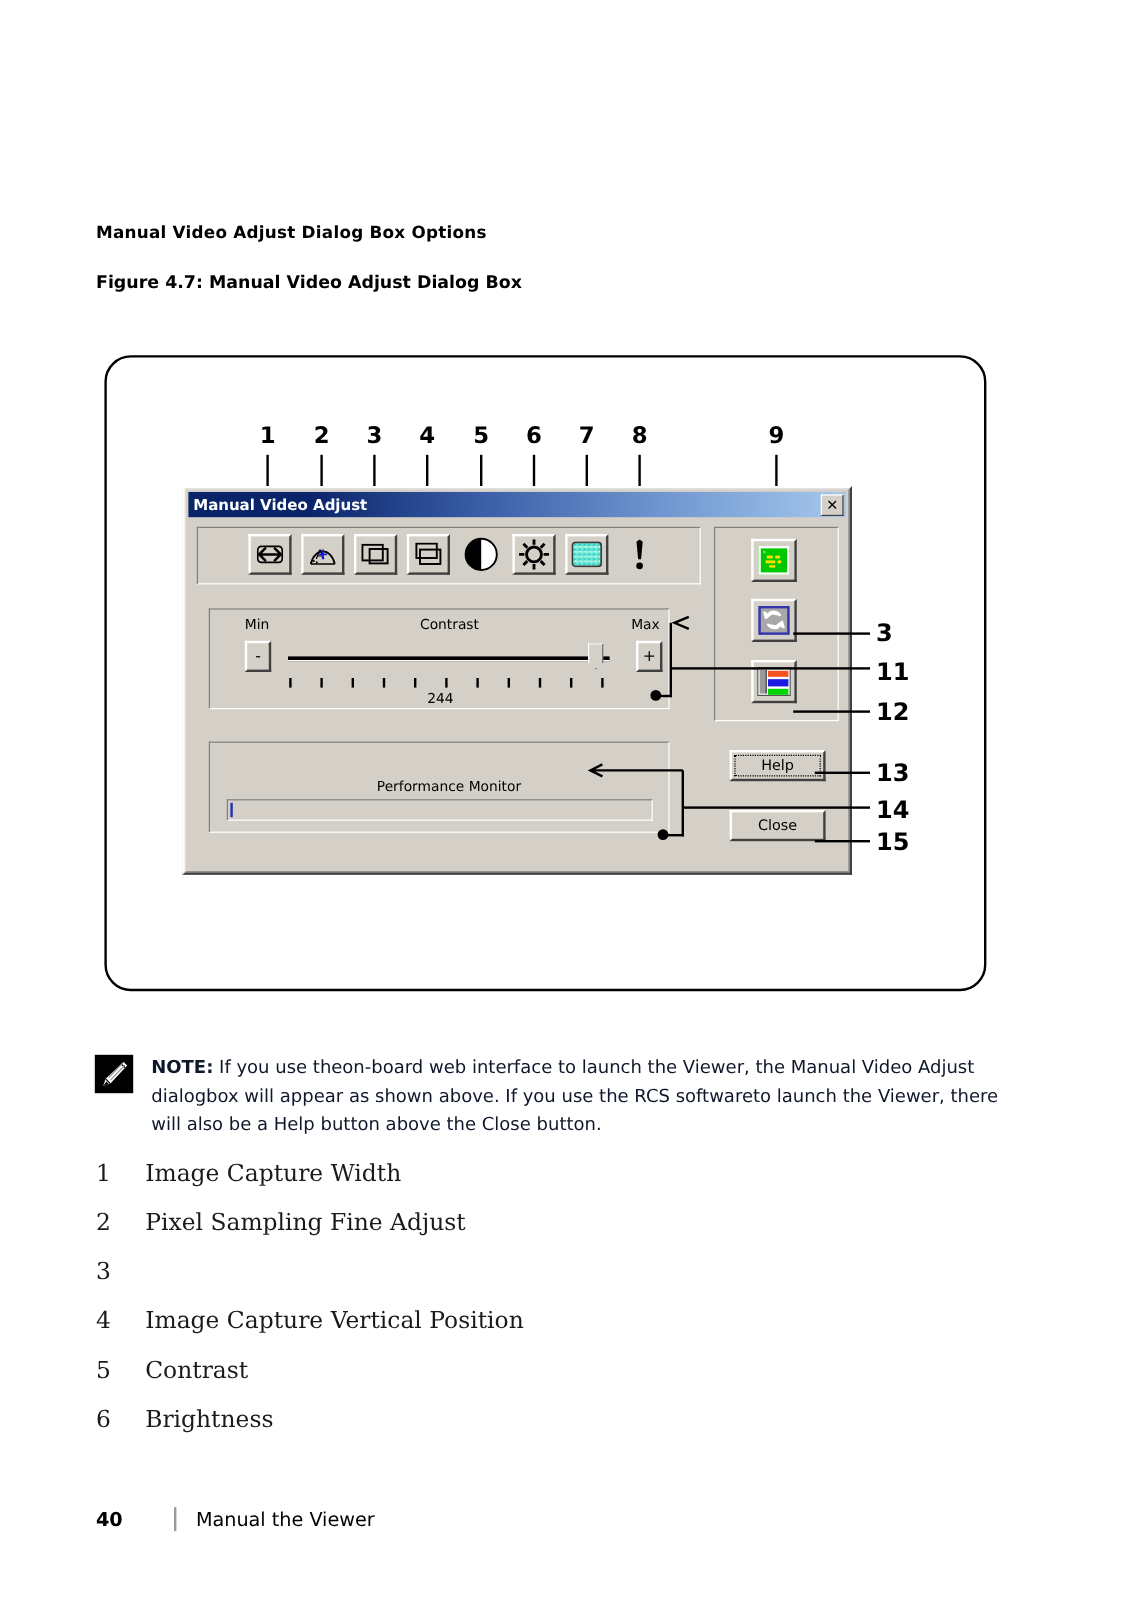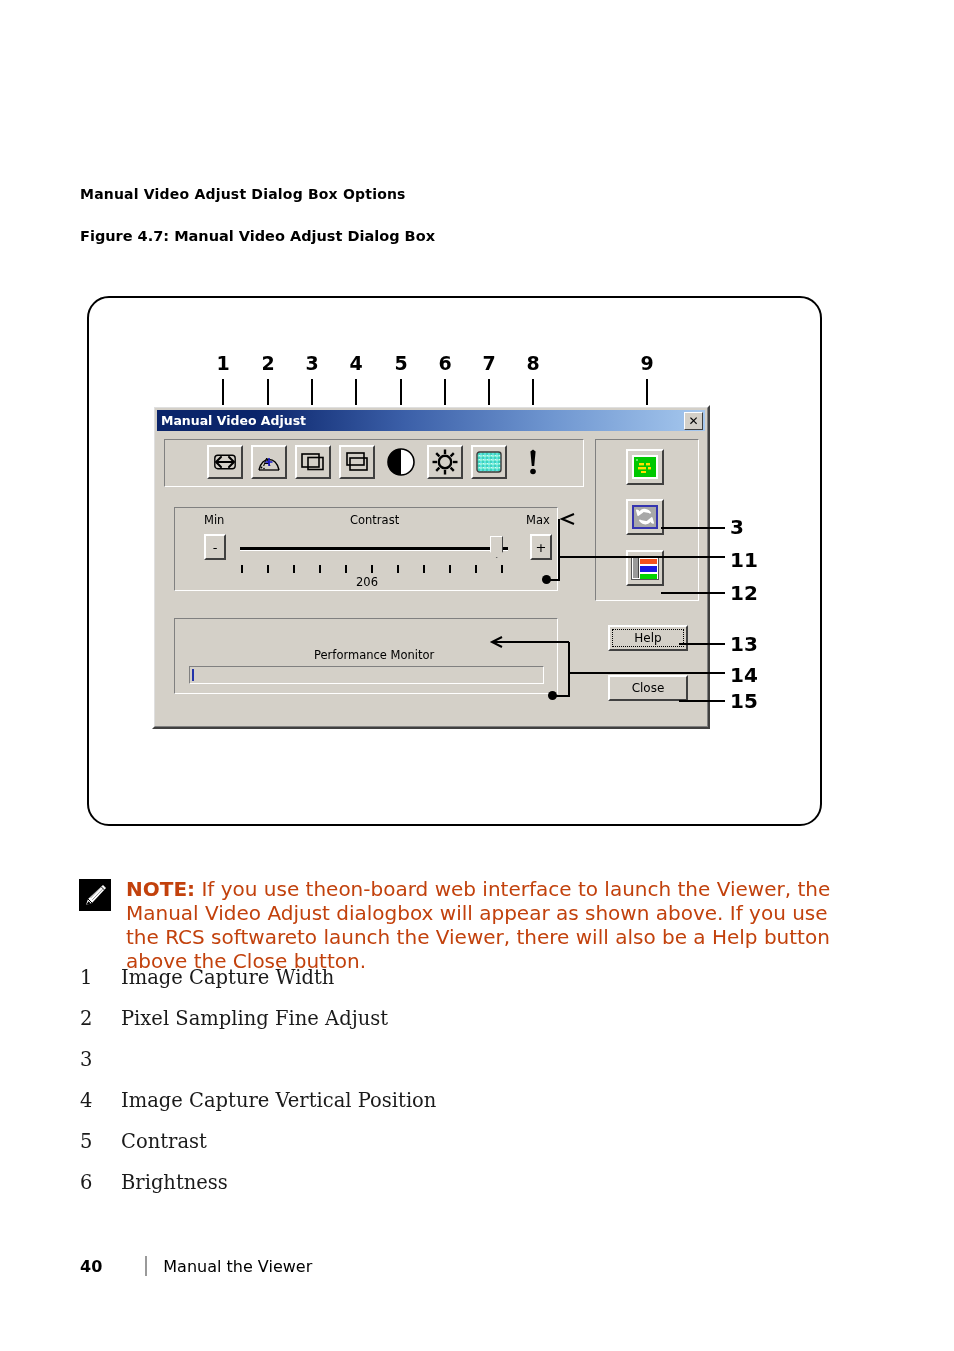--- a/index.html
+++ b/index.html
@@ -251,23 +251,23 @@
     left: 79px; top: 879px;
     width: 32px; height: 32px;
     background: #000;
     display: flex; align-items: center; justify-content: center;
   }
   .note-body {
     position: absolute;
     left: 126px; top: 877px;
     width: 710px;
     font-family: "DejaVu Sans", sans-serif;
-    font-size: 20px;
+    font-size: 15px;
     line-height: 24px;
-    color: #c2410c;
+    color: #0f172a;
   }
   .note-body b { font-weight: bold; }
 
   
   .num-list { position: absolute; left: 80px; top: 966px; width: 700px; }
   .num-row {
     display: flex;
     align-items: baseline;
     height: 41px;
     font-family: "DejaVu Serif", serif;
@@ -429,21 +429,21 @@
   <div class="tick" style="left:139px; top:158px;"></div>
   <div class="tick" style="left:165px; top:158px;"></div>
   <div class="tick" style="left:191px; top:158px;"></div>
   <div class="tick" style="left:217px; top:158px;"></div>
   <div class="tick" style="left:243px; top:158px;"></div>
   <div class="tick" style="left:269px; top:158px;"></div>
   <div class="tick" style="left:295px; top:158px;"></div>
   <div class="tick" style="left:321px; top:158px;"></div>
   <div class="tick" style="left:347px; top:158px;"></div>
 
-  <div class="lbl" style="left:202px; top:168px;">206</div>
+  <div class="lbl" style="left:202px; top:168px;">244</div>
 
   <div class="groupbox" style="left:20px; top:211px; width:384px; height:76px;"></div>
   <div class="lbl" style="left:160px; top:241px;">Performance Monitor</div>
   <div class="sunken" style="left:35px; top:259px; width:355px; height:18px;">
     <div style="position:absolute;left:2px;top:2px;width:2px;height:12px;background:#2233aa;"></div>
   </div>
 
   <div class="groupbox" style="left:441px; top:32px; width:104px; height:162px;"></div>
 
   <div class="tb-btn" style="left:472px; top:42px; width:38px; height:36px;">

